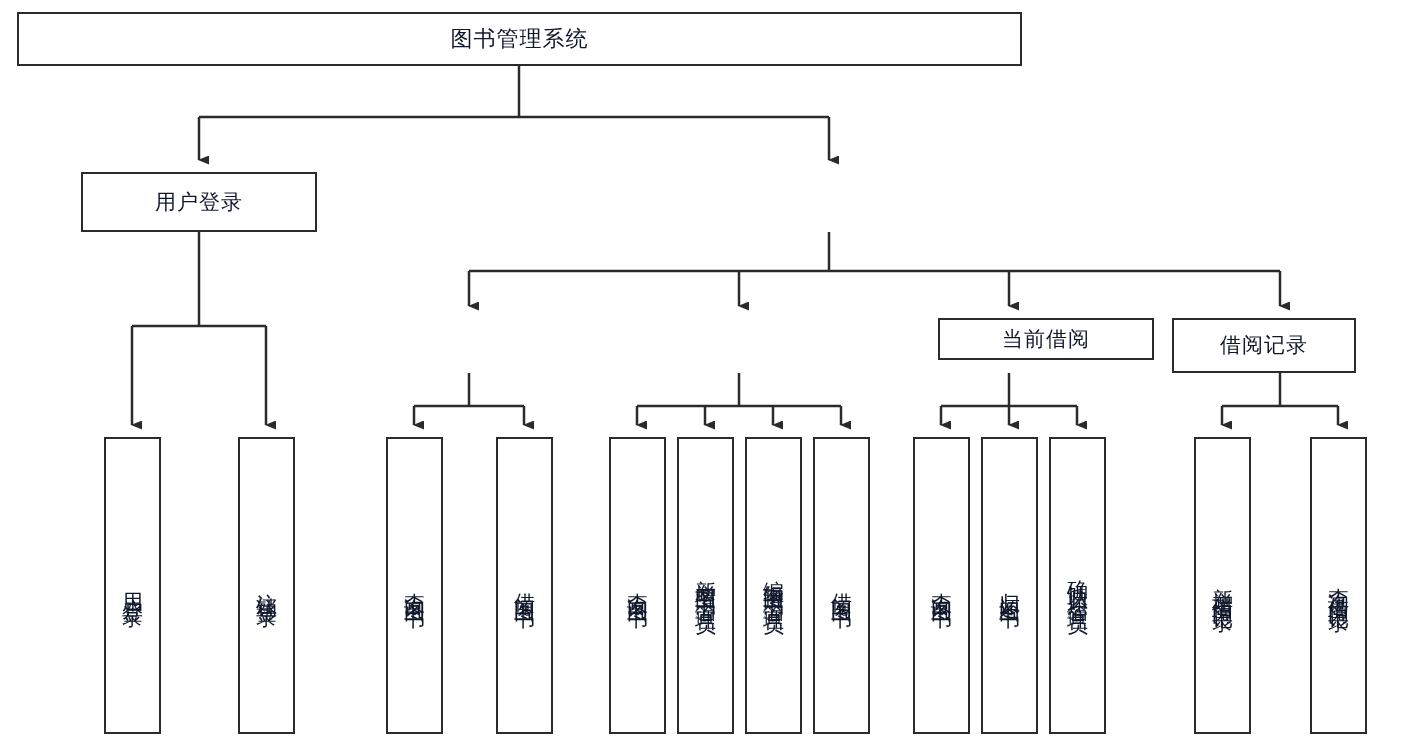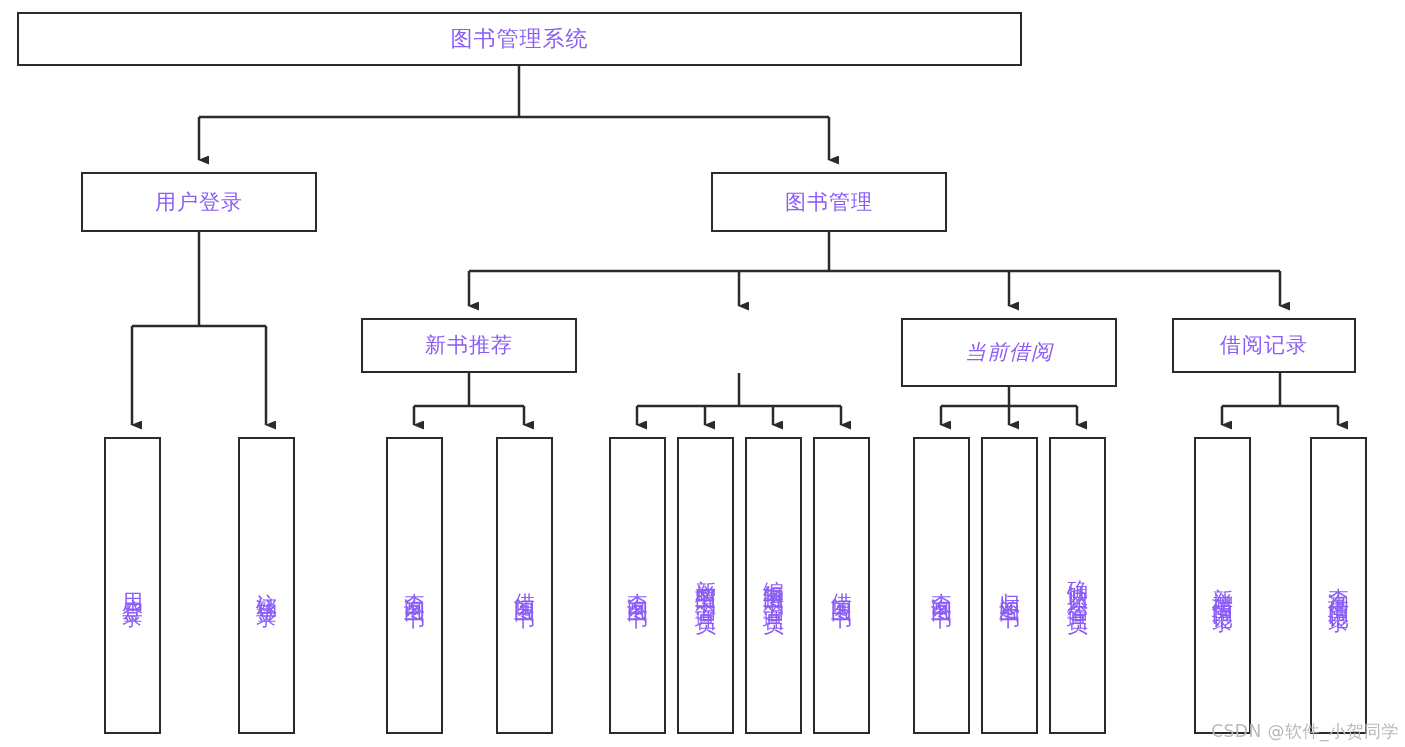--- a/index.html
+++ b/index.html
@@ -3,21 +3,21 @@
 <meta charset="utf-8">
 <style>
   html,body{margin:0;padding:0;background:#ffffff;}
   body{width:1405px;height:747px;overflow:hidden;
        font-family:"DejaVu Sans","Liberation Sans",sans-serif;}
   #diagram{position:relative;width:1405px;height:747px;background:#fff;}
   svg#wires{position:absolute;left:0;top:0;width:1405px;height:747px;}
   .node{position:absolute;box-sizing:border-box;background:#ffffff;
         border:2.5px solid #2b2b2b;display:flex;align-items:center;
         justify-content:center;}
-  .node .lbl{color:#8b5cf6;letter-spacing:1px;line-height:1.15;}
+  .node .lbl{color:#0f172a;letter-spacing:1px;line-height:1.15;}
   .h-node .lbl{font-size:21px;}
   .title-node .lbl{font-size:22px;}
   .leaf{border-width:2.5px;}
   .leaf .lbl{writing-mode:vertical-rl;text-orientation:upright;
              font-size:21px;letter-spacing:5px;line-height:1.05;
              white-space:nowrap;}
   .leaf{align-items:center;justify-content:center;}
   .watermark{position:absolute;right:6px;bottom:4px;font-size:17px;
              color:#b9b9b9;letter-spacing:.5px;white-space:nowrap;}
 </style>
@@ -76,28 +76,22 @@
     </g>
   </svg>
 
   <div class="node title-node" style="left:17px;top:12px;width:1005px;height:54px;">
     <span class="lbl">图书管理系统</span>
   </div>
 
   <div class="node h-node" style="left:81px;top:172px;width:236px;height:60px;">
     <span class="lbl">用户登录</span>
   </div>
-  <div class="node h-node" style="left:711px;top:172px;width:236px;height:60px;">
-    <span class="lbl">图书管理</span>
-  </div>
 
-  <div class="node h-node" style="left:361px;top:318px;width:216px;height:55px;">
-    <span class="lbl">新书推荐</span>
-  </div>
-  <div class="node h-node" style="left:901px;top:318px;width:216px;height:69px;font-style:italic;">
+  <div class="node h-node" style="left:938px;top:318px;width:216px;height:42px;">
     <span class="lbl">当前借阅</span>
   </div>
   <div class="node h-node" style="left:1172px;top:318px;width:184px;height:55px;">
     <span class="lbl">借阅记录</span>
   </div>
 
   <div class="node leaf" style="left:104px;top:437px;width:57px;height:297px;">
     <span class="lbl">用户登录</span>
   </div>
   <div class="node leaf" style="left:238px;top:437px;width:57px;height:297px;">
@@ -134,14 +128,13 @@
     <span class="lbl">确认归还（管理员）</span>
   </div>
 
   <div class="node leaf" style="left:1194px;top:437px;width:57px;height:297px;">
     <span class="lbl">新增借阅记录</span>
   </div>
   <div class="node leaf" style="left:1310px;top:437px;width:57px;height:297px;">
     <span class="lbl">查询借阅记录</span>
   </div>
 
-  <div class="watermark">CSDN @软件_小贺同学</div>
 </div>
 
 </body></html>

